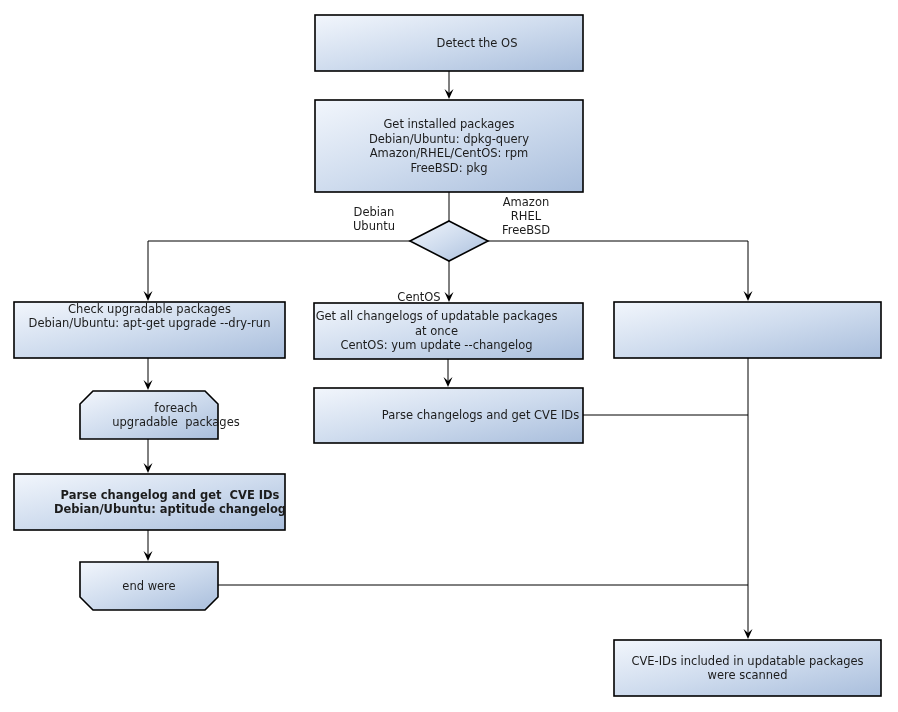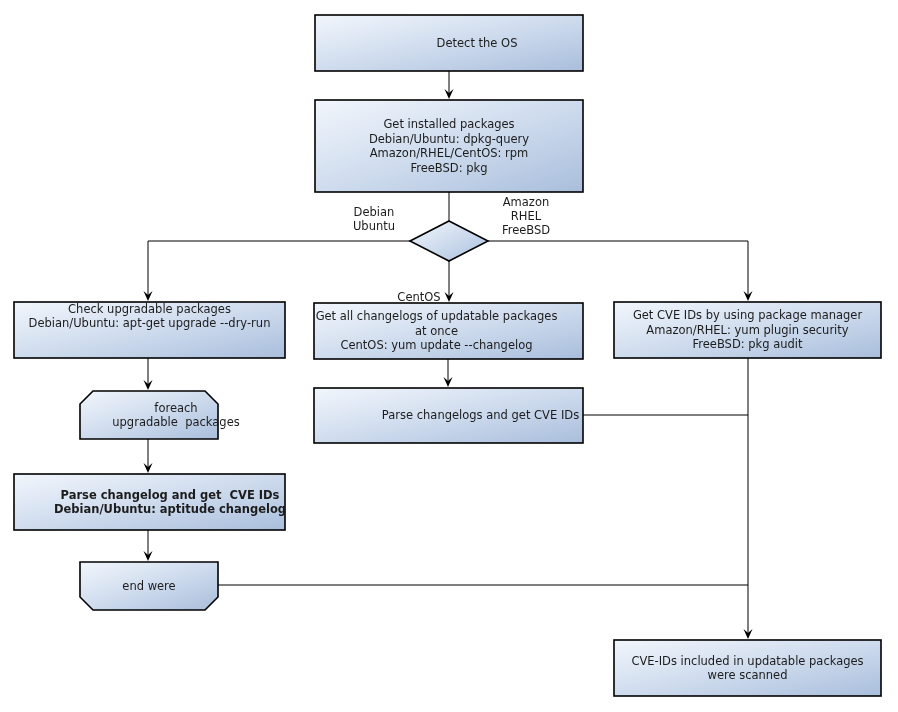--- a/index.html
+++ b/index.html
@@ -94,23 +94,20 @@
   <div class="label" style="left: 14px; top: 288px; width: 271px; height: 56px; color: rgb(28, 28, 28);">Check upgradable packages
 Debian/Ubuntu: apt-get upgrade --dry-run</div>
   <div class="label" style="left: 80px; top: 391px; width: 138px; height: 48px; color: rgb(28, 28, 28); padding-left: 27px;">foreach
 upgradable  packages</div>
   <div class="label" style="left: 14px; top: 474px; width: 312px; height: 56px; color: rgb(28, 28, 28); font-weight: bold;">Parse changelog and get  CVE IDs
 Debian/Ubuntu: aptitude changelog</div>
   <div class="label" style="left: 80px; top: 562px; width: 138px; height: 48px; color: rgb(28, 28, 28);">end were</div>
   <div class="label" style="left: 314px; top: 303px; width: 245px; height: 56px; color: rgb(28, 28, 28);">Get all changelogs of updatable packages at once
 CentOS: yum update --changelog</div>
   <div class="label" style="left: 314px; top: 388px; width: 269px; height: 55px; color: rgb(28, 28, 28); padding-left: 32px;">Parse changelogs and get CVE IDs</div>
-  <div class="label" style="left: 614px; top: 302px; width: 267px; height: 56px; color: rgb(28, 28, 28);">Get CVE IDs by using package manager
-Amazon/RHEL: yum plugin security
-FreeBSD: pkg audit</div>
   <div class="label" style="left: 614px; top: 640px; width: 267px; height: 56px; color: rgb(28, 28, 28);">CVE-IDs included in updatable packages
 were scanned</div>
 
   <div class="edgelabel" style="left: 330px; top: 205px; width: 88px; color: rgb(28, 28, 28);">Debian
 Ubuntu</div>
   <div class="edgelabel" style="left: 482px; top: 195px; width: 88px; color: rgb(28, 28, 28);">Amazon
 RHEL
 FreeBSD</div>
   <div class="edgelabel" style="left: 375px; top: 274px; width: 88px; color: rgb(28, 28, 28); margin-top: 16px;">CentOS</div>
 

